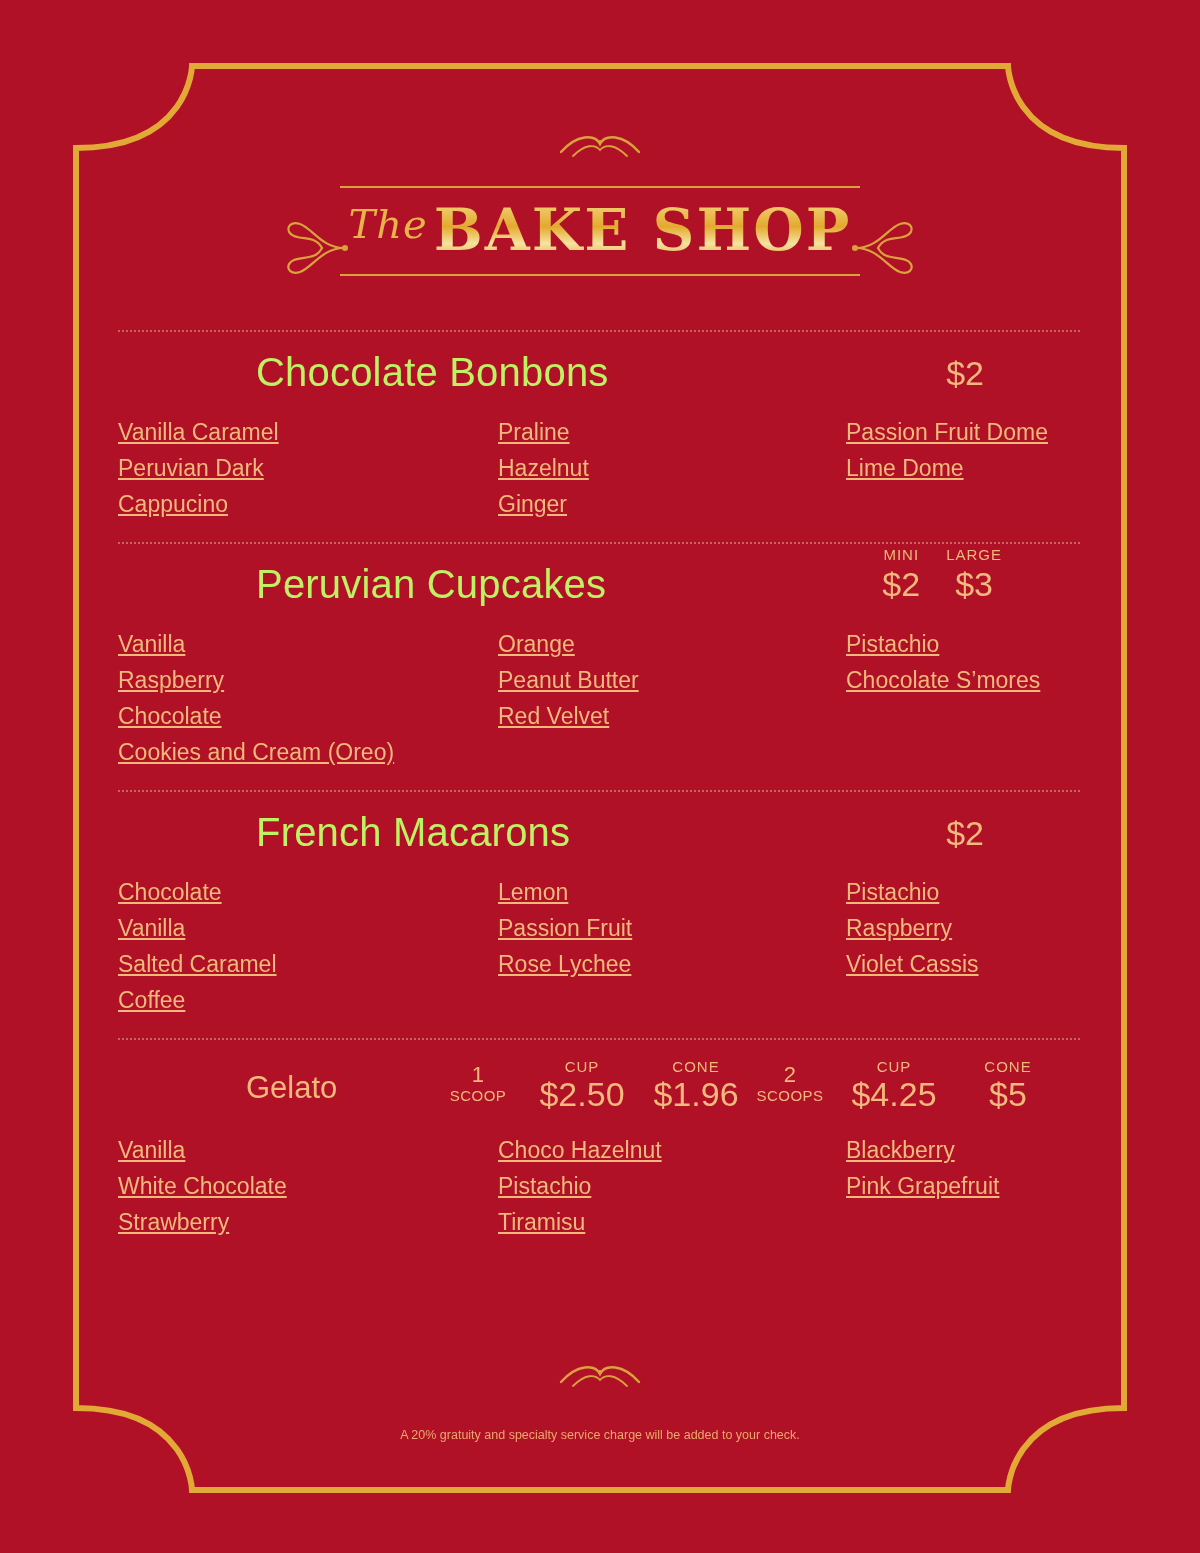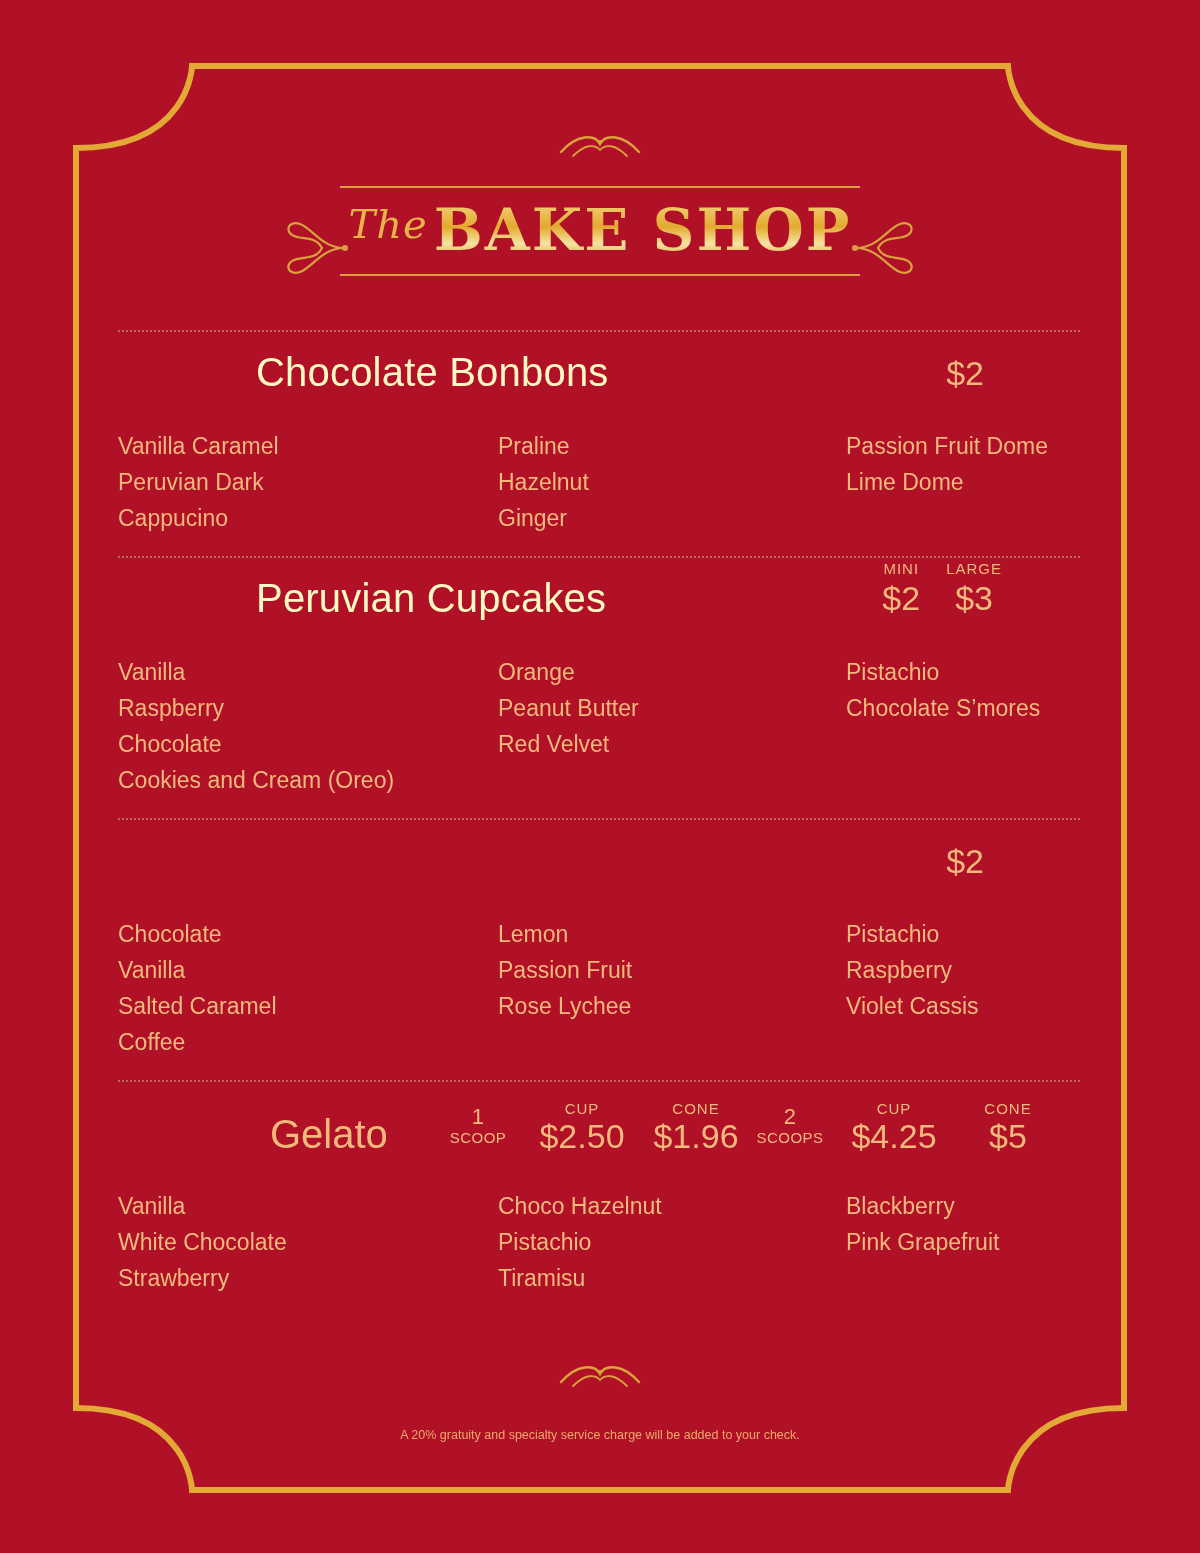--- a/index.html
+++ b/index.html
@@ -115,21 +115,21 @@
 
   .sec-head {
     position: relative;
     height: 62px;
   }
   .sec-title {
     position: absolute;
     left: 138px;
     top: 4px;
     font-size: 40px;
-    color: #fef9c3;
+    color: #bef264;
     letter-spacing: .2px;
   }
   .price-simple {
     position: absolute;
     right: 96px;
     top: 8px;
     font-size: 34px;
     color: #f2b97c;
   }
 
@@ -150,23 +150,23 @@
   }
   .price-col .val {
     font-size: 34px;
     color: #f2b97c;
   }
 
   
   .gelato-head { position: relative; height: 72px; }
   .gelato-title {
     position: absolute;
-    left: 152px;
+    left: 128px;
     top: 16px;
-    font-size: 40px;
+    font-size: 31px;
     color: #f2b97c;
   }
   .gelato-prices {
     position: absolute;
     left: 318px;
     top: 4px;
     display: flex;
     align-items: flex-end;
   }
   .scoop-lab {
@@ -191,21 +191,22 @@
   }
   .gp .val {
     font-size: 34px;
     color: #f2b97c;
     line-height: 1.15;
   }
 
   
   .cols {
     display: flex;
-    margin-top: 20px;
+    margin-top: 6px;
+    text-decoration: underline;
   }
   .col { width: 380px; }
   .col:nth-child(1) { width: 380px; }
   .col:nth-child(2) { width: 348px; }
   .col:nth-child(3) { width: 234px; }
   .item {
     font-size: 23px;
     line-height: 36px;
     color: #f2b97c;
     white-space: nowrap;
@@ -335,20 +336,21 @@
         <div class="col">
           <div class="item">Pistachio</div>
           <div class="item">Chocolate S’mores</div>
         </div>
       </div>
     </div>
 
     <div class="divider"></div>
     <div class="section">
       <div class="sec-head">
+        <div class="sec-title">French Macarons</div>
         <div class="price-simple">$2</div>
       </div>
       <div class="cols">
         <div class="col">
           <div class="item">Chocolate</div>
           <div class="item">Vanilla</div>
           <div class="item">Salted Caramel</div>
           <div class="item">Coffee</div>
         </div>
         <div class="col">

